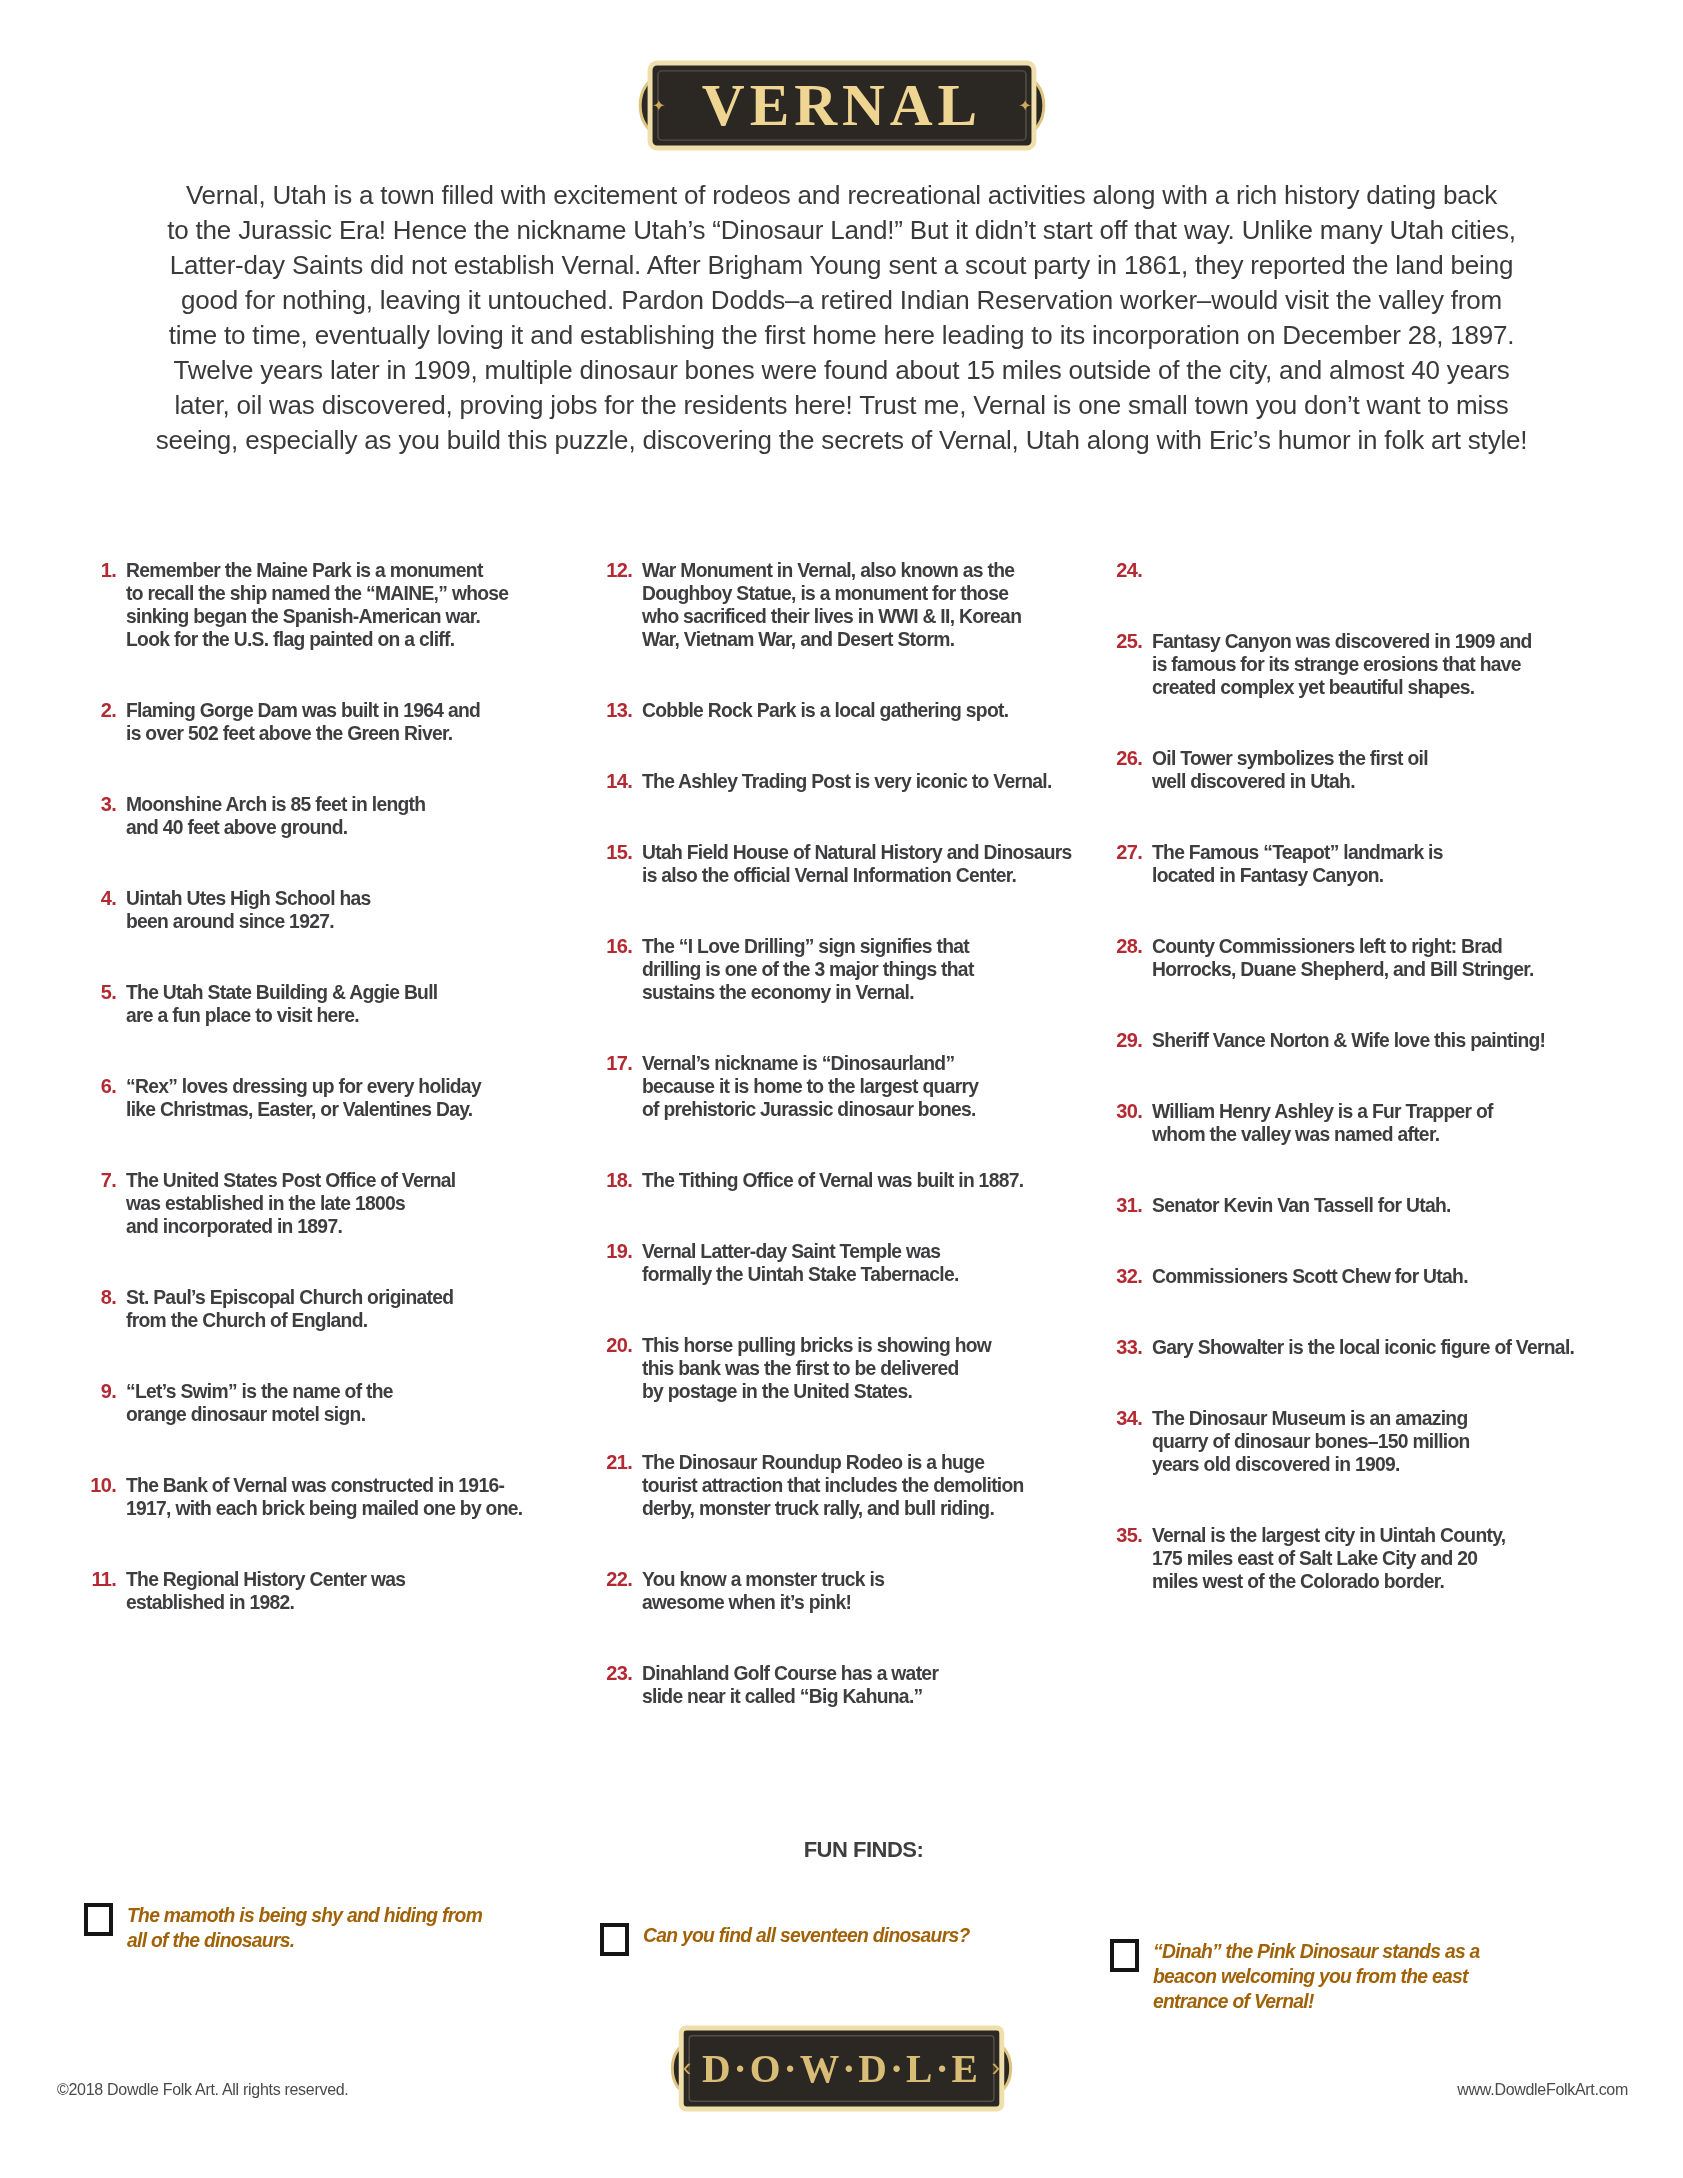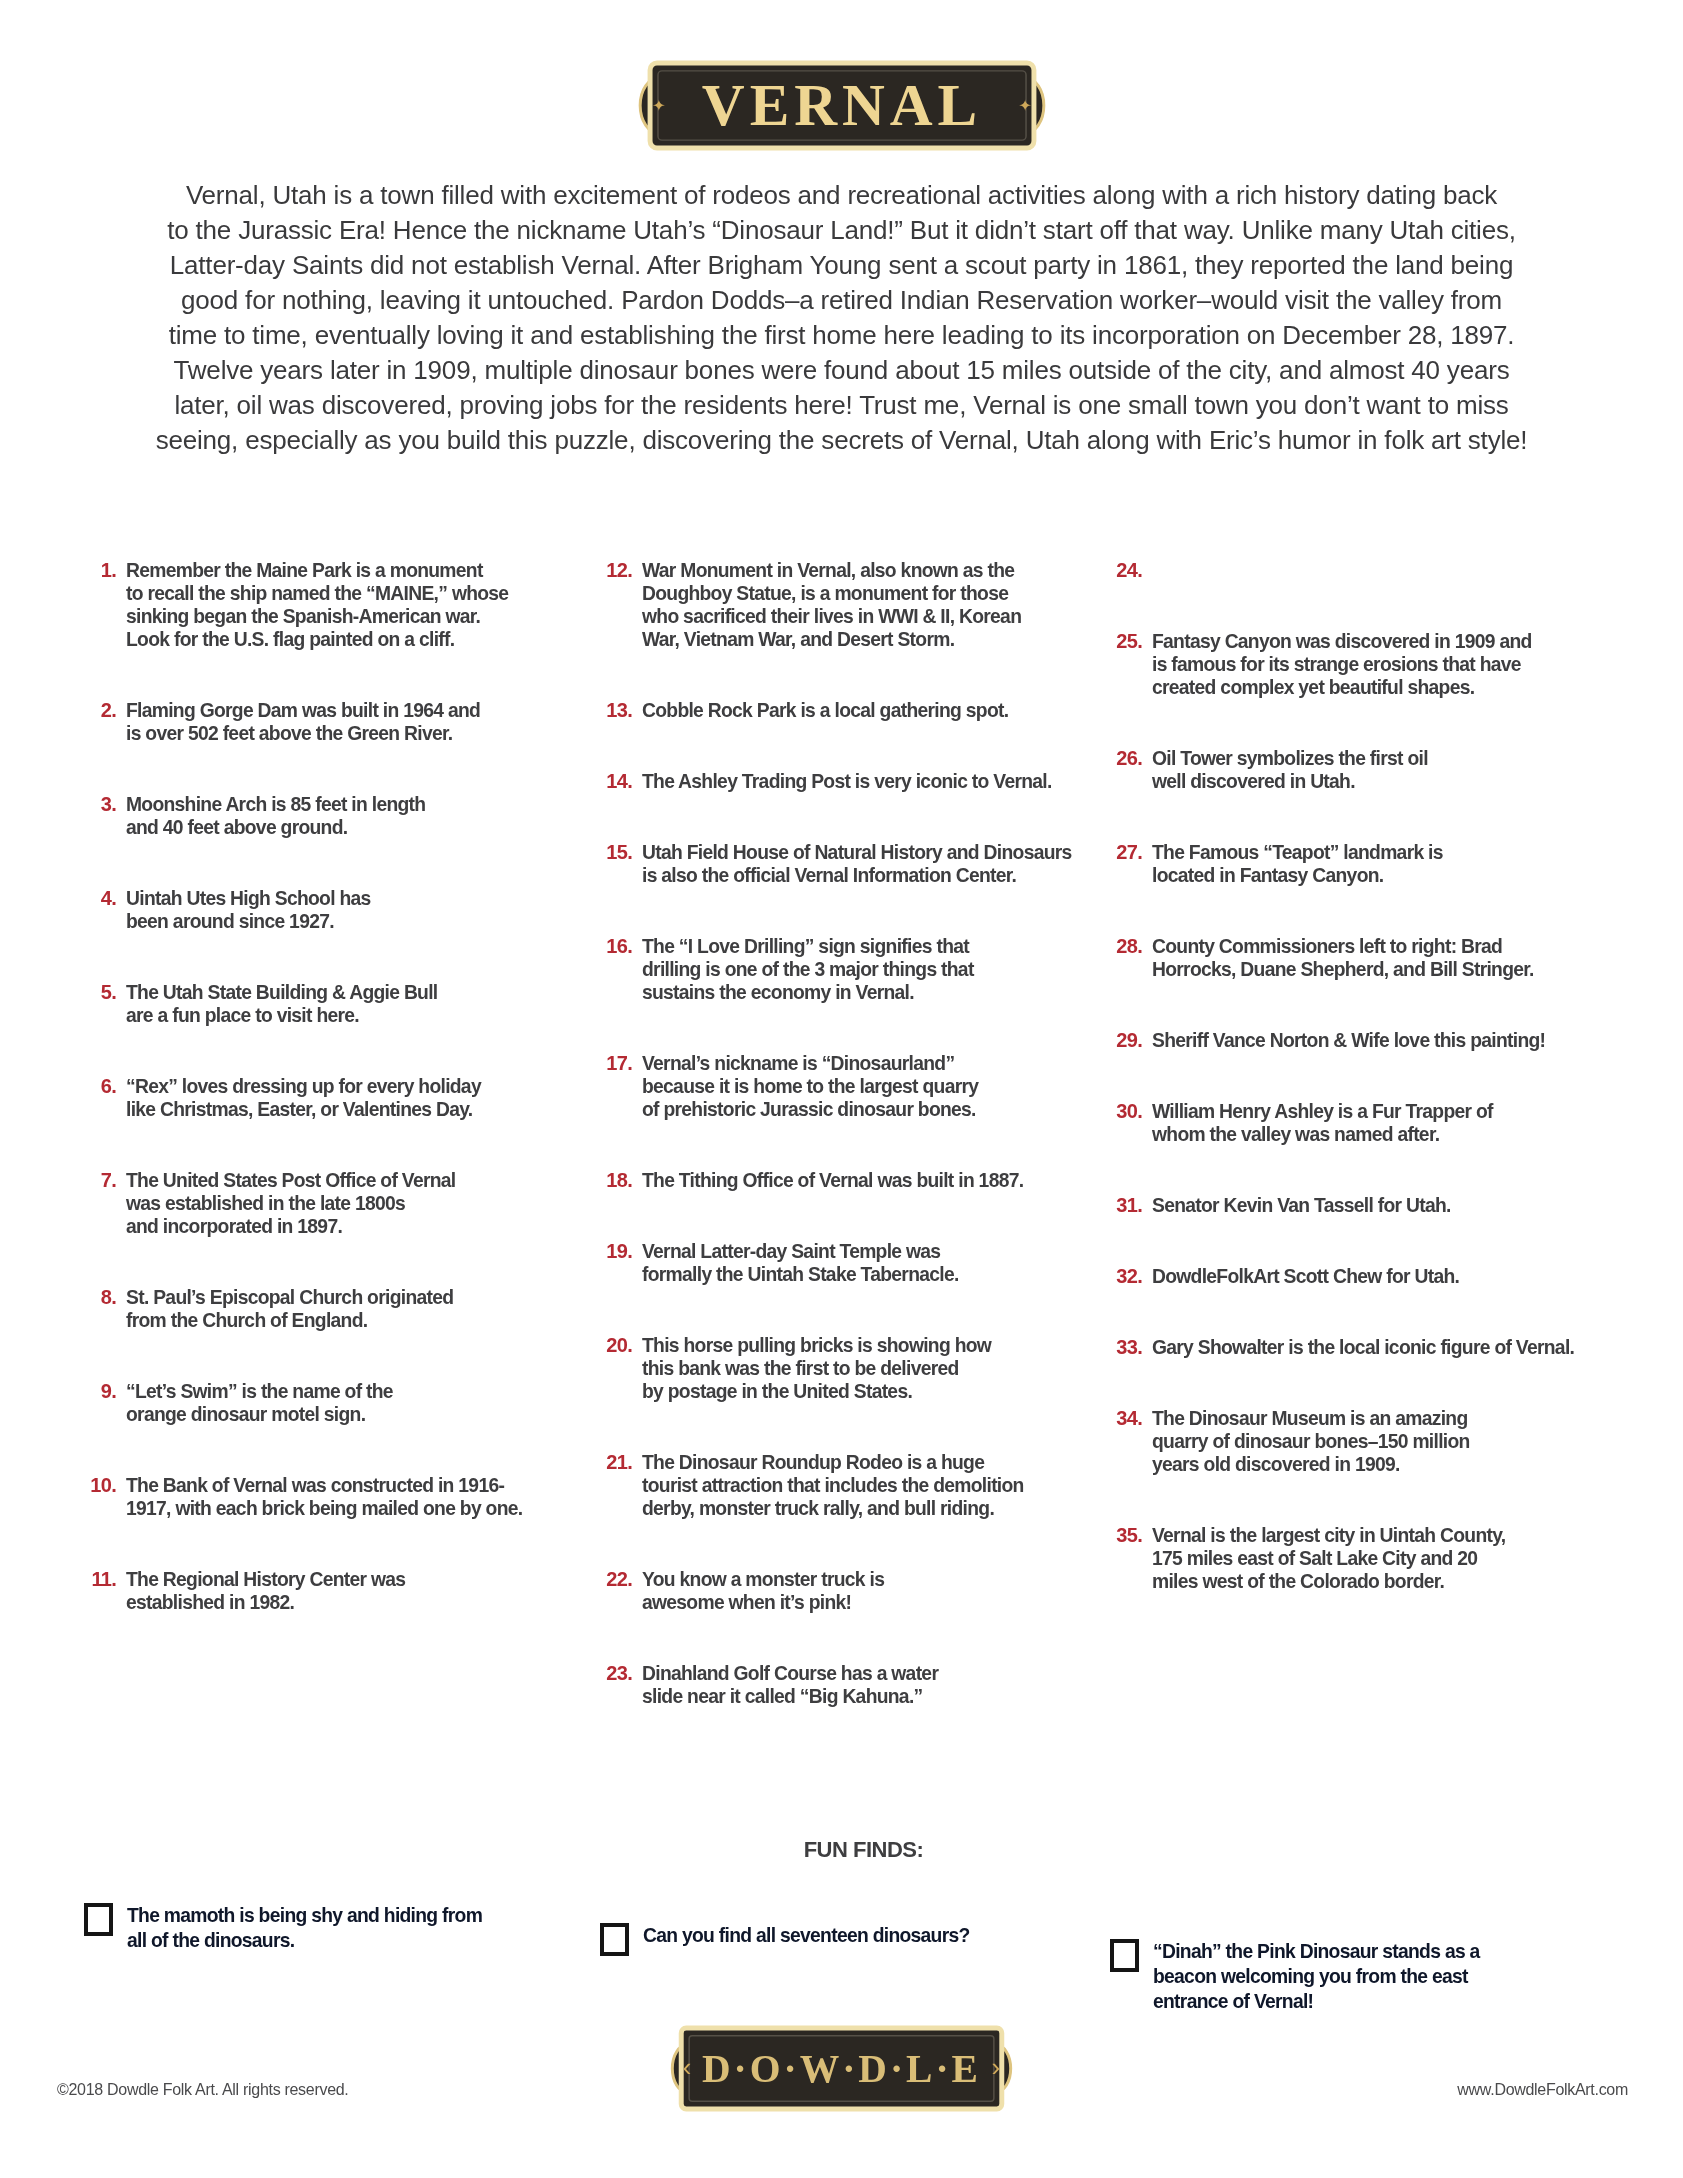--- a/index.html
+++ b/index.html
@@ -27,22 +27,22 @@
   
   .fun-heading{margin-top:81px;text-align:center;font-weight:bold;font-size:22px;
                color:#3e3e40;letter-spacing:-0.5px;padding-left:44px;}
   .fun-row{display:flex;margin:40px 0 0 84px;align-items:flex-start;}
   .fun-col{flex:0 0 auto;display:flex;}
   .fun-col.c1{width:516px;}
   .fun-col.c2{width:510px;margin-top:20px;}
   .fun-col.c3{width:554px;margin-top:36px;}
   .checkbox{flex:0 0 auto;width:21px;height:25px;border:4px solid #151515;background:#fff;
             margin-right:14px;margin-top:0;}
-  .fun-text{font-weight:bold;font-size:19.3px;line-height:25px;color:#0f172a;
-            white-space:pre;letter-spacing:-0.7px;}
+  .fun-text{font-weight:bold;font-size:19.3px;line-height:25px;color:#a16207;
+            white-space:pre;letter-spacing:-0.7px;font-style:italic;}
   
   .footer{position:relative;margin-top:8px;height:149px;}
   .copyright{position:absolute;left:57px;top:59px;font-size:16px;color:#4a4a4c;letter-spacing:-0.3px;text-align:center;}
   .website{position:absolute;right:55px;top:59px;font-size:16px;color:#4a4a4c;letter-spacing:-0.3px;}
 </style>
 </head>
 <body>
 
 <div class="page">
 
@@ -229,21 +229,21 @@
           <div class="fact-num">30.</div>
           <div class="fact-text">William Henry Ashley is a Fur Trapper of
 whom the valley was named after.</div>
         </div>
       <div class="fact">
           <div class="fact-num">31.</div>
           <div class="fact-text">Senator Kevin Van Tassell for Utah.</div>
         </div>
       <div class="fact">
           <div class="fact-num">32.</div>
-          <div class="fact-text">DowdleFolkArt Scott Chew for Utah.</div>
+          <div class="fact-text">Commissioners Scott Chew for Utah.</div>
         </div>
       <div class="fact">
           <div class="fact-num">33.</div>
           <div class="fact-text">Gary Showalter is the local iconic figure of Vernal.</div>
         </div>
       <div class="fact">
           <div class="fact-num">34.</div>
           <div class="fact-text">The Dinosaur Museum is an amazing
 quarry of dinosaur bones–150 million
 years old discovered in 1909.</div>

